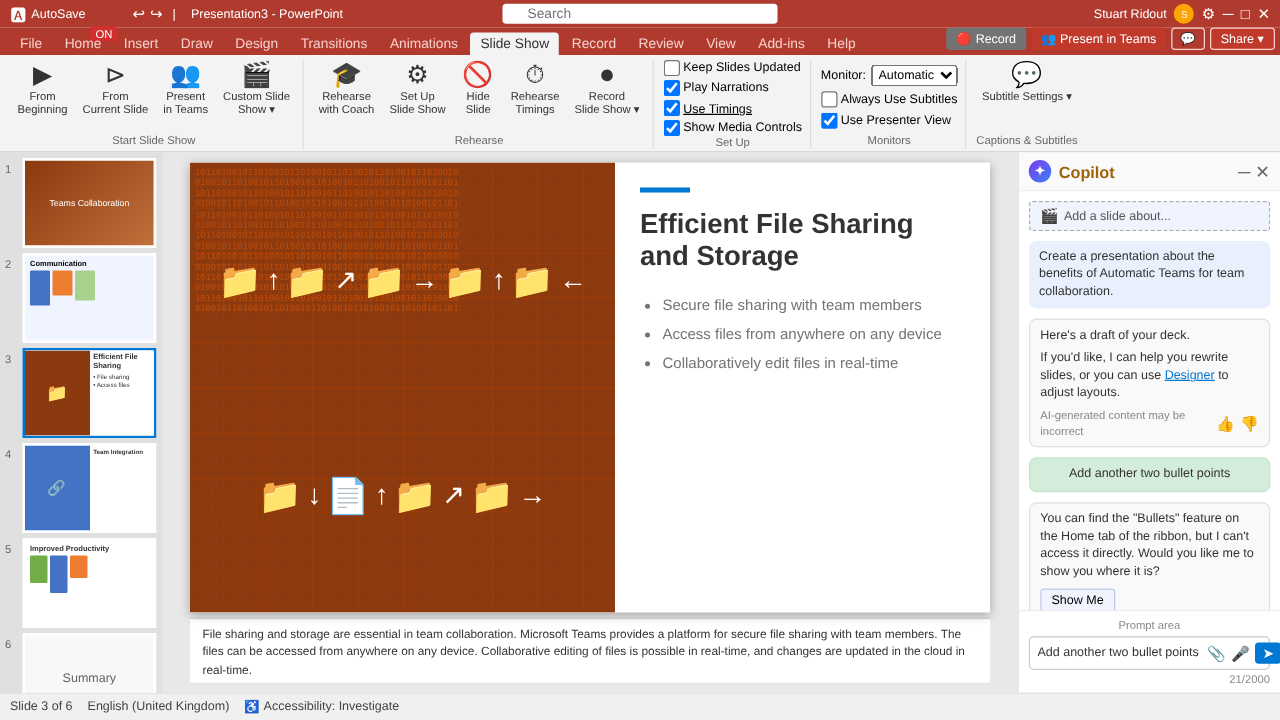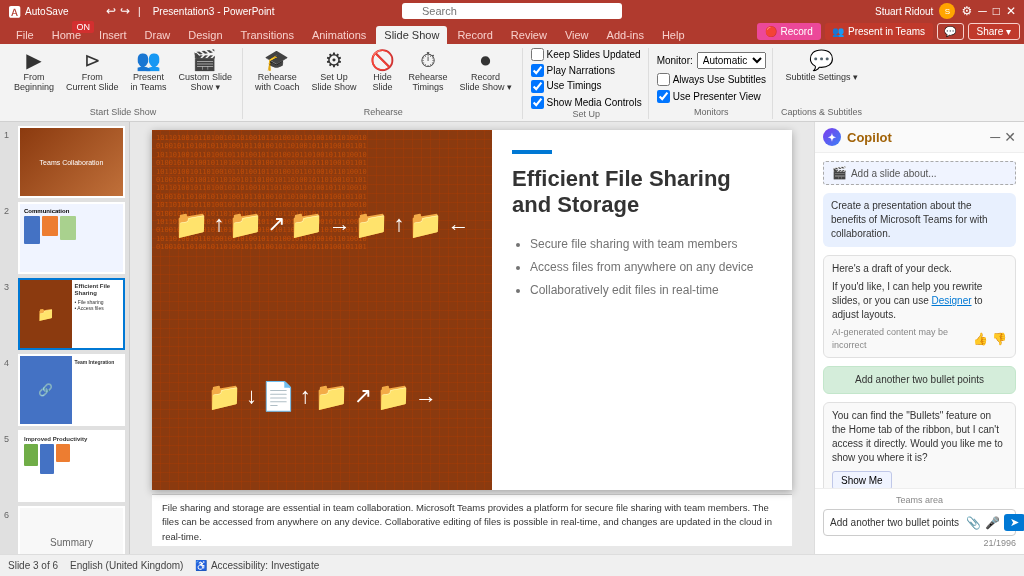--- a/index.html
+++ b/index.html
@@ -340,21 +340,21 @@
   <div class="ribbon-tab">Design</div>
   <div class="ribbon-tab">Transitions</div>
   <div class="ribbon-tab">Animations</div>
   <div class="ribbon-tab active">Slide Show</div>
   <div class="ribbon-tab">Record</div>
   <div class="ribbon-tab">Review</div>
   <div class="ribbon-tab">View</div>
   <div class="ribbon-tab">Add-ins</div>
   <div class="ribbon-tab">Help</div>
   <div style="margin-left:auto; display:flex; gap:4px; padding-bottom:4px; padding-right:4px;">
-    <button style="background:#ec4899; color:white; border:none; border-radius:3px; padding:2px 8px; font-size:10px; cursor:pointer;">🔴 Record</button>
+    <button style="background:#737373; color:white; border:none; border-radius:3px; padding:2px 8px; font-size:10px; cursor:pointer;">🔴 Record</button>
     <button style="background:#c0392b; color:white; border:none; border-radius:3px; padding:2px 8px; font-size:10px; cursor:pointer; display:flex; align-items:center; gap:3px;">👥 Present in Teams</button>
     <button style="background:transparent; color:white; border:1px solid #f8d0cc; border-radius:3px; padding:2px 6px; font-size:10px; cursor:pointer;">💬</button>
     <button style="background:#c0392b; color:white; border:1px solid #f8d0cc; border-radius:3px; padding:2px 8px; font-size:10px; cursor:pointer;">Share ▾</button>
   </div>
 </div>
 
 <div class="ribbon">
 
   <div class="ribbon-group">
     <div class="ribbon-group-items">
@@ -405,21 +405,21 @@
   </div>
 
   <div class="ribbon-group">
     <div class="ribbon-group-items" style="flex-direction:column; justify-content:center; gap:3px;">
       <label style="display:flex;align-items:center;gap:3px;font-size:10px;">
         <input type="checkbox" style=""> Keep Slides Updated
       </label>
       <label style="display:flex;align-items:center;gap:3px;font-size:10px;">
         <input type="checkbox" checked="" style=""> Play Narrations
       </label>
-      <label style="display:flex;align-items:flex-start;gap:3px;font-size:10px;">
+      <label style="display:flex;align-items:flex-end;gap:3px;font-size:10px;text-decoration:underline;">
         <input type="checkbox" checked="" style=""> Use Timings
       </label>
       <label style="display:flex;align-items:center;gap:3px;font-size:10px;">
         <input type="checkbox" checked="" style=""> Show Media Controls
       </label>
     </div>
     <div class="ribbon-group-label">Set Up</div>
   </div>
 
   <div class="ribbon-group">
@@ -612,21 +612,21 @@
     </div>
 
     <div class="copilot-messages">
 
       <div class="add-slide-btn">
         <span style="font-size:12px;">🎬</span>
         <span>Add a slide about...</span>
       </div>
 
       <div class="msg-bubble msg-user">
-        Create a presentation about the benefits of Microsoft Teams for with collaboration.
+        Create a presentation about the benefits of Automatic Teams for team collaboration.
       </div>
 
       <div class="msg-bubble msg-bot">
         <div>Here's a draft of your deck.</div>
         <div style="margin-top:4px;">If you'd like, I can help you rewrite slides, or you can use <span class="msg-link">Designer</span> to adjust layouts.</div>
         <div class="msg-footer">
           <span class="msg-small">AI-generated content may be incorrect</span>
           <div style="display:flex;gap:4px;">
             <button style="background:none;border:none;cursor:pointer;font-size:12px;">👍</button>
             <button style="background:none;border:none;cursor:pointer;font-size:12px;">👎</button>
@@ -641,30 +641,30 @@
       <div class="msg-bubble msg-bot">
         <div>You can find the "Bullets" feature on the Home tab of the ribbon, but I can't access it directly. Would you like me to show you where it is?</div>
         <div style="margin-top:6px;">
           <button style="background:#f0f4ff;border:1px solid #c0c8e8;border-radius:3px;padding:3px 8px;font-size:10px;cursor:pointer;">Show Me</button>
         </div>
 
       </div>
     </div>
 
     <div class="copilot-footer">
-      <div style="font-size:9px;color:#888;text-align:center;margin-bottom:4px;">Teams area</div>
+      <div style="font-size:9px;color:#888;text-align:center;margin-bottom:4px;">Prompt area</div>
       <div class="copilot-input-area">
         <input class="copilot-input" type="text" value="Add another two bullet points" style="">
         <div class="copilot-input-actions">
           <button style="background:none;border:none;cursor:pointer;font-size:12px;">📎</button>
           <button style="background:none;border:none;cursor:pointer;font-size:12px;">🎤</button>
           <button style="background:#0078d4;border:none;cursor:pointer;border-radius:3px;padding:2px 6px;color:white;font-size:11px;">➤</button>
         </div>
       </div>
-      <div style="font-size:9px;color:#888;text-align:right;margin-top:2px;">21/1996</div>
+      <div style="font-size:9px;color:#888;text-align:right;margin-top:2px;">21/2000</div>
     </div>
   </div>
 
 </div>
 
 <div class="status-bar">
   <span>Slide 3 of 6</span>
   <span>English (United Kingdom)</span>
   <span style="display:flex;align-items:center;gap:3px;">
     <span>♿</span>

